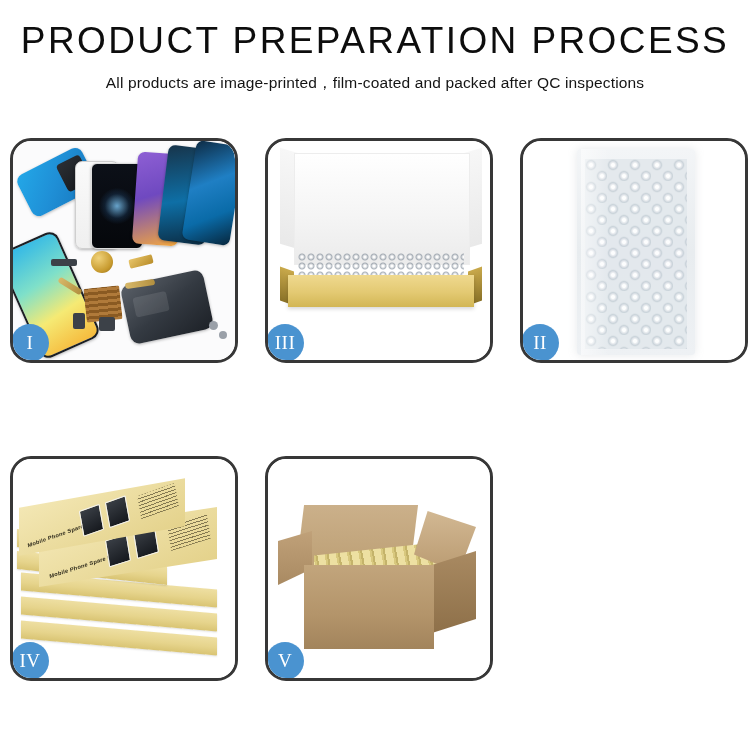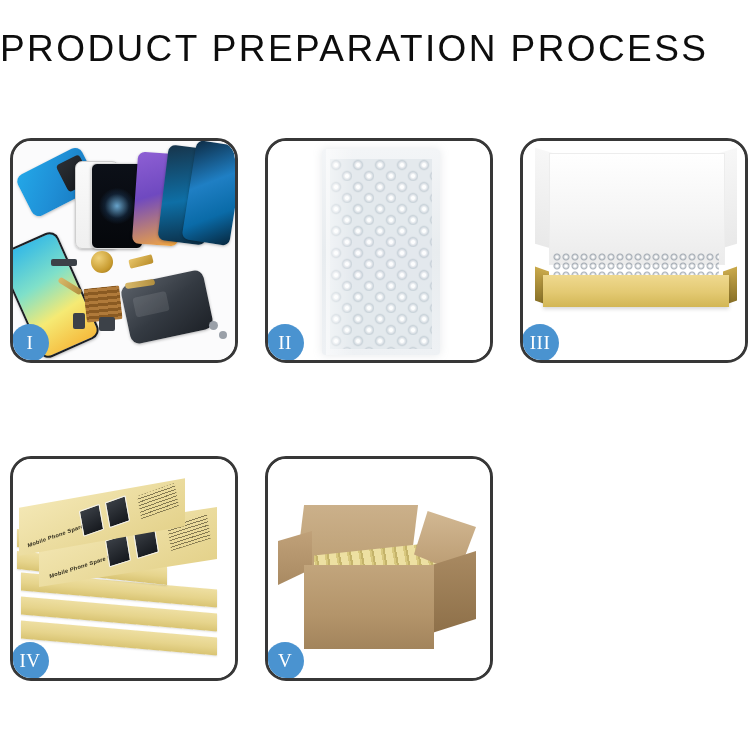--- a/index.html
+++ b/index.html
@@ -11,22 +11,22 @@
     width: 750px;
     height: 750px;
     font-family: "Liberation Sans", sans-serif;
     overflow: hidden;
     position: relative;
   }
 
   
   .header {
     width: 750px;
-    padding-top: 30px;
-    text-align: left;
+    padding-top: 22px;
+    text-align: center;
   }
   .title {
     font-family: "Liberation Sans", sans-serif;
     font-size: 37px;
     font-weight: 500;
     letter-spacing: 2.4px;
     color: #0d0d0d;
     line-height: 1.05;
     white-space: nowrap;
   }
@@ -306,20 +306,21 @@
   }
   .c6-tape {
     position:absolute; background: rgba(140,116,82,.55); border-radius:1px;
   }
 </style>
 </head>
 <body>
 
 <div class="header">
   <div class="title">PRODUCT PREPARATION PROCESS</div>
+  <div class="subtitle">All products are image-printed，film-coated and packed after QC inspections</div>
 </div>
 
 <div class="grid">
 
   <div class="panel">
     <div class="panel-photo p1">
       <div class="scr scr-a"></div>
       <div class="scr scr-c"></div>
       <div class="scr scr-b"></div>
       <div class="scr scr-d"></div>
@@ -335,43 +336,43 @@
       <div class="chip chip-gold" style="left:116px;top:116px;width:24px;height:9px;transform:rotate(-14deg);"></div>
       <div class="flexcable" style="left:44px;top:142px;width:26px;transform:rotate(32deg);"></div>
       <div class="flexcable" style="left:112px;top:140px;width:30px;transform:rotate(-8deg);"></div>
       <div class="chip" style="left:196px;top:180px;width:9px;height:9px;border-radius:50%;background:#9aa0a8;"></div>
       <div class="chip" style="left:206px;top:190px;width:8px;height:8px;border-radius:50%;background:#9aa0a8;"></div>
     </div>
     <div class="badge">I</div>
   </div>
 
   <div class="panel">
-    <div class="panel-photo p2">
-      <div class="bubble-sheet">
-        <div class="bubble-core"></div>
-      </div>
-      <div class="bubble-gloss"></div>
-    </div>
-    <div class="badge">II</div>
-  </div>
-
-  <div class="panel">
     <div class="panel-photo p3">
       <div class="box3-lid-l"></div>
       <div class="box3-lid-r"></div>
       <div class="box3-lid"></div>
       <div class="box3-inner"></div>
       <div class="box3-tray-l"></div>
       <div class="box3-tray-r"></div>
       <div class="box3-tray"></div>
     </div>
     <div class="badge">III</div>
   </div>
 
   <div class="panel">
+    <div class="panel-photo p2">
+      <div class="bubble-sheet">
+        <div class="bubble-core"></div>
+      </div>
+      <div class="bubble-gloss"></div>
+    </div>
+    <div class="badge">II</div>
+  </div>
+
+  <div class="panel">
     <div class="panel-photo p4">
 
       <div class="stackbox" style="left:8px;top:170px;width:196px;height:18px;transform:skewY(5deg);"></div>
       <div class="stackbox" style="left:8px;top:146px;width:196px;height:18px;transform:skewY(5deg);"></div>
       <div class="stackbox" style="left:8px;top:122px;width:196px;height:18px;transform:skewY(5deg);"></div>
       <div class="stackbox" style="left:4px;top:100px;width:150px;height:18px;transform:skewY(6deg);"></div>
       <div class="stackbox" style="left:4px;top:78px;width:150px;height:18px;transform:skewY(6deg);"></div>
 
       <div class="stack-top" style="left:26px;top:62px;width:178px;height:52px;transform:skewY(-9deg);">
         <div class="lid-label" style="left:10px;top:34px;transform:rotate(-9deg);">Mobile Phone Spare Parts</div>

